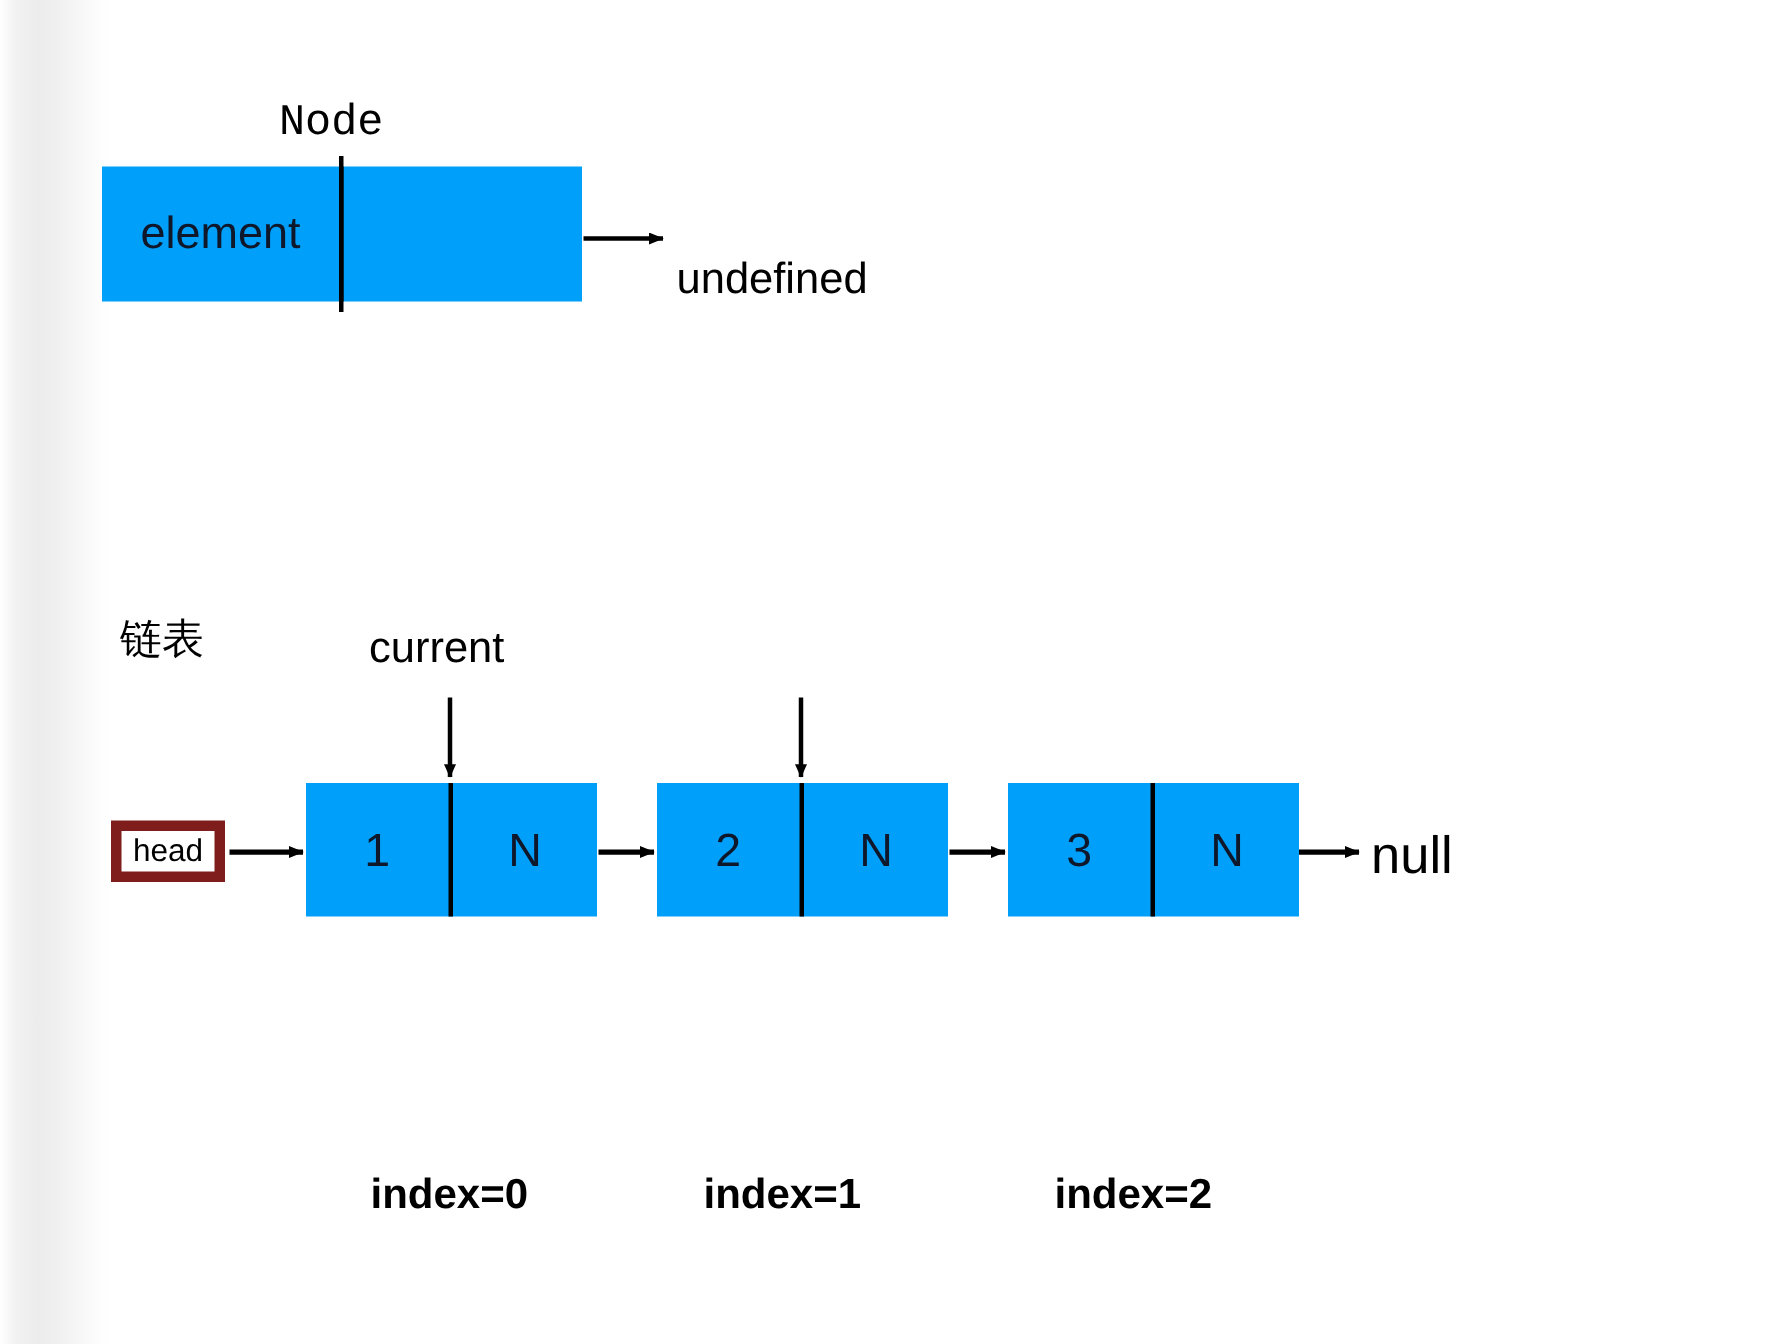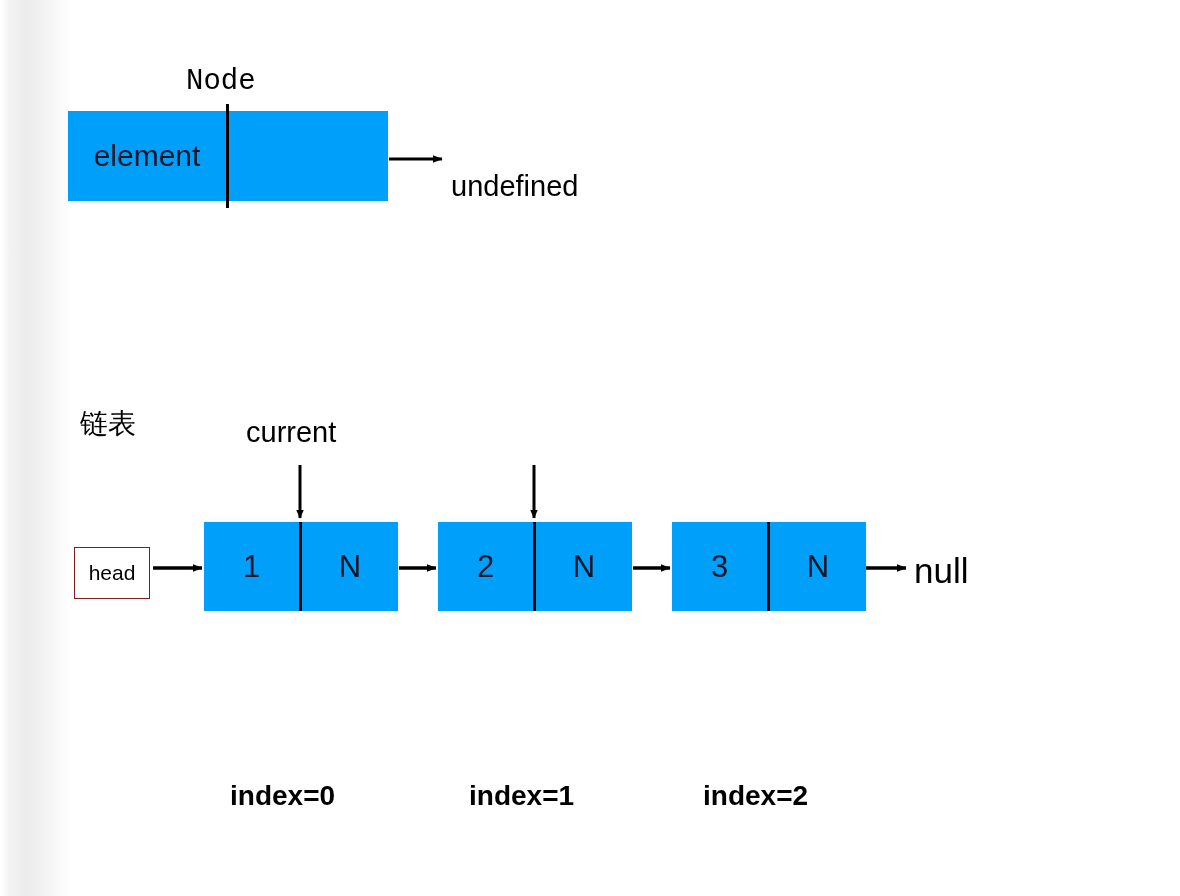--- a/index.html
+++ b/index.html
@@ -94,37 +94,37 @@
   
   .label {
     position: absolute;
     color: #000000;
     white-space: nowrap;
     line-height: 1;
   }
   #node-title { left: 186px; top: 67px; font-size: 29px; font-family: Liberation Mono, monospace; }
   #undefined-label { left: 451px; top: 144px; font-size: 29px; margin-top: 28px; }
   #list-title { left: 80px; top: 412px; font-size: 28px;
-                font-family: Liberation Mono, monospace; }
+                font-family: Liberation Sans, sans-serif; }
   #current-label { left: 246px; top: 418px; font-size: 29px; }
   #current-next-label { left: 441px; top: 418px; font-size: 29px; }
   #null-label { left: 914px; top: 553px; font-size: 35px; }
   .index-label { font-size: 28px; top: 782px; font-weight: 700; }
-  #index-label-0 { left: 230px; }
+  #index-label-0 { left: 247px; }
   #index-label-1 { left: 469px; text-align: right; }
   #index-label-2 { left: 703px; text-align: center; }
 
   
   #head-box {
     position: absolute;
     left: 74px;
     top: 547px;
     width: 76px;
-    height: 52px;
-    border: 1px solid #7f1d1d;
+    height: 41px;
+    border: 7px solid #7f1d1d;
     background: #ffffff;
     box-sizing: border-box;
     display: flex;
     align-items: center;
     justify-content: center;
   }
   #head-box-label { font-size: 21px; color: #000000; }
 
   
   #arrow-layer {

